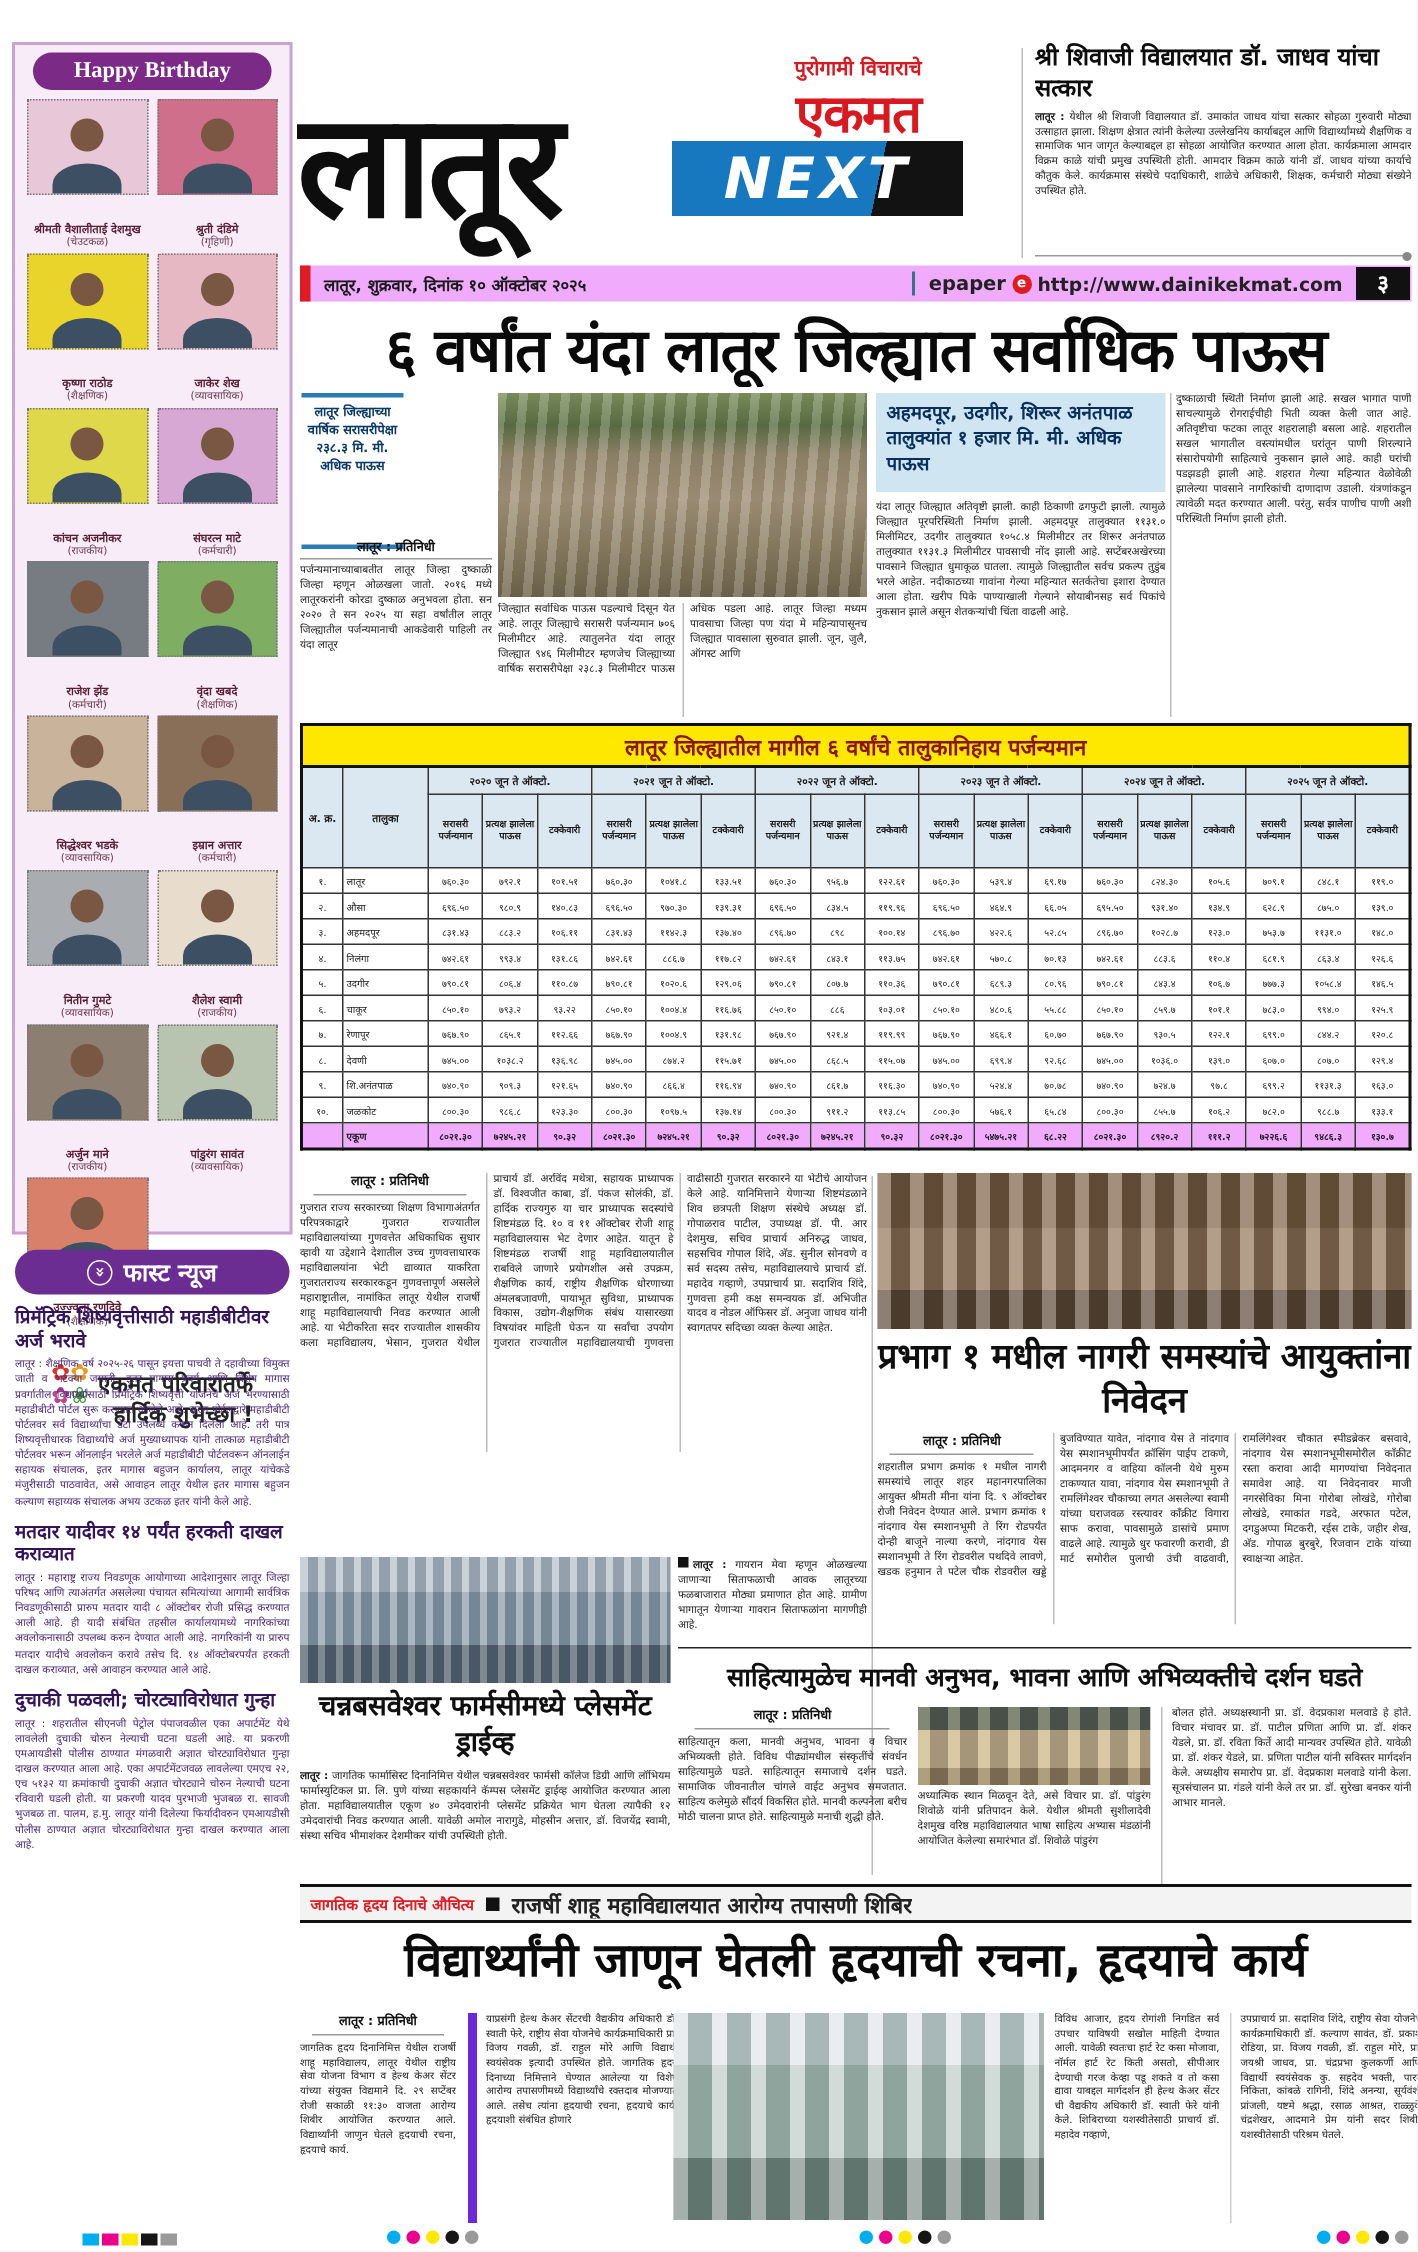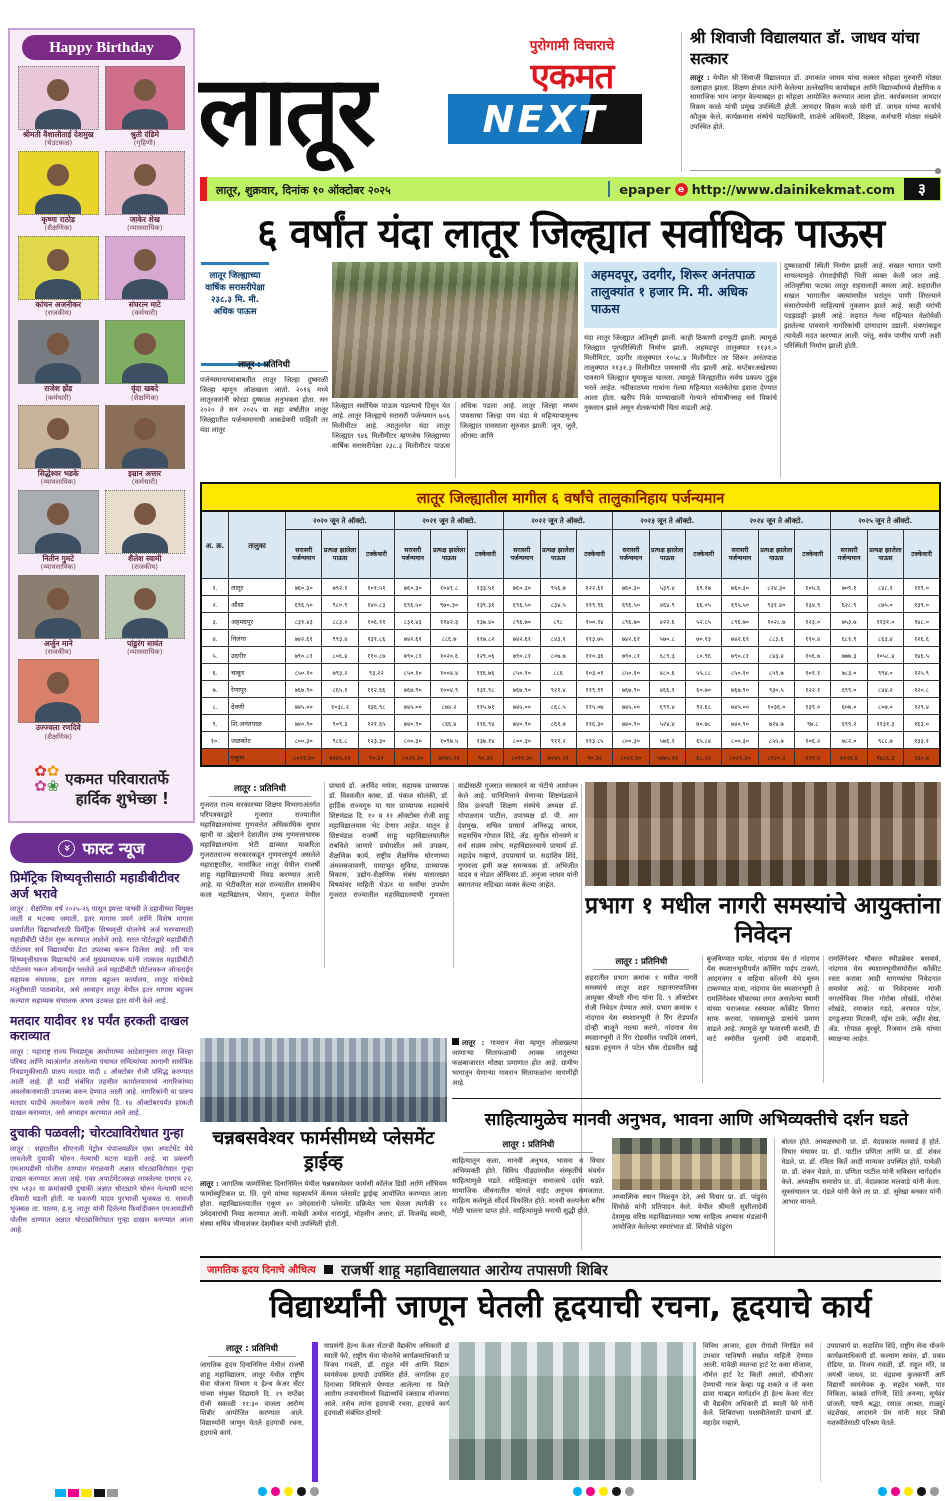--- a/index.html
+++ b/index.html
@@ -11,21 +11,21 @@
 
   
   #birthday-panel{left:8px;top:28px;width:187px;height:795px;background:#f8ecf8;border:2px solid #c9a3d4;box-sizing:border-box;}
   .bd-header{margin:5px 12px 4px;background:#7b2b86;color:#fff;border-radius:16px;text-align:center;
              font-family:"Liberation Serif",serif;font-weight:bold;font-size:15px;padding:4px 0;}
   #bd-grid{display:grid;grid-template-columns:1fr 1fr;gap:3px 6px;padding:2px 8px;}
   .bd-cell{text-align:center;}
   .bd-photo{height:62px;border:1px dotted #777;position:relative;overflow:hidden;}
   .bd-photo::before{content:"";position:absolute;left:50%;top:12px;width:22px;height:22px;margin-left:-11px;border-radius:50%;background:#7a5743;}
   .bd-photo::after{content:"";position:absolute;left:50%;bottom:-8px;width:46px;height:28px;margin-left:-23px;border-radius:50% 50% 0 0;background:#3d4f63;}
-  .bd-name{font-size:7.5px;font-weight:bold;color:#571f33;line-height:1.25;margin-top:0;}
+  .bd-name{font-size:7.5px;font-weight:bold;color:#571f33;line-height:1.25;margin-top:18px;}
   .bd-role{font-size:7px;color:#6b3b4d;line-height:1.2;}
   #bd-greeting{display:flex;align-items:center;justify-content:center;gap:6px;margin-top:6px;}
   .flowers{font-size:15px;line-height:1;}
   .greet-text{font-weight:bold;font-size:15px;color:#222;line-height:1.35;text-align:right;margin-top:20px;}
 
   
   #fast-news{left:8px;top:833px;width:187px;height:558px;overflow:hidden;}
   .fn-header{background:#6b2d91;color:#fff;border-radius:16px;text-align:center;font-weight:bold;font-size:16px;
              padding:4px 0;margin:0 2px 6px;display:flex;align-items:center;justify-content:center;gap:7px;}
   .fn-icon{display:inline-block;width:15px;height:15px;border:1.5px solid #fff;border-radius:50%;}
@@ -41,21 +41,21 @@
   #next-logo{left:448px;top:94px;width:194px;height:50px;background:linear-gradient(102deg,#1878bf 0 70%,#121212 70% 100%);
              color:#fff;font-weight:bold;font-style:italic;font-size:38px;text-align:center;line-height:50px;letter-spacing:3px;}
   #vline-topright{left:681px;top:32px;width:1px;height:140px;background:#bbb;}
   #top-article{left:690px;top:28px;width:251px;height:148px;overflow:hidden;}
   #top-article h2{font-size:16px;line-height:1.3;font-weight:bold;color:#0d0d0d;margin:0 0 4px;}
   #top-article p{font-size:7px;line-height:1.42;margin:0;}
   .end-rule{left:690px;top:170px;width:251px;border-top:1px solid #999;}
   .end-rule::after{content:"";position:absolute;right:0;top:-3px;width:6px;height:6px;border-radius:50%;background:#888;}
 
   
-  #date-bar{left:200px;top:177px;width:741px;height:24px;background:#bef264;display:flex;align-items:center;box-sizing:border-box;}
+  #date-bar{left:200px;top:177px;width:741px;height:24px;background:#f0abfc;display:flex;align-items:center;box-sizing:border-box;}
   .red-accent{width:7px;height:100%;background:#e01b22;flex:none;}
   .date-text{font-size:11px;font-weight:bold;margin-left:9px;color:#1a1a1a;white-space:nowrap;}
   .db-spacer{flex:1;}
   .db-div{width:2px;height:70%;background:#39718d;margin:0 9px;}
   .epaper-label{font-weight:bold;font-size:13px;color:#222;}
   .epaper-icon{width:13px;height:13px;border-radius:50%;background:#e01b22;color:#fff;font-size:9px;line-height:13px;
                text-align:center;font-weight:bold;margin:0 4px;}
   .website{font-weight:bold;font-size:12.5px;color:#222;margin-right:9px;white-space:nowrap;}
   .page-num{width:36px;height:22px;background:#111;color:#fff;text-align:center;font-size:15px;font-weight:bold;line-height:22px;margin-right:1px;flex:none;}
 
@@ -81,21 +81,21 @@
   #rain-table-wrap{left:200px;top:482px;width:741px;}
   .tbl-title{background:#ffe800;border:2px solid #111;border-bottom:none;color:#8b1500;font-weight:bold;font-size:14.5px;
              text-align:center;padding:3px 0;box-sizing:border-box;}
   #rain-table{width:100%;border-collapse:collapse;table-layout:fixed;border:2px solid #111;}
   #rain-table th,#rain-table td{border:1px solid #333;overflow:hidden;}
   #rain-table thead th{background:#dce8f1;}
   #rain-table .yr{font-size:7px;font-weight:bold;padding:4px 0;}
   #rain-table .sub{font-size:6.3px;font-weight:bold;padding:2px 1px;height:44px;vertical-align:middle;line-height:1.3;}
   #rain-table td{font-size:6.2px;text-align:center;padding:3.5px 0;white-space:nowrap;}
   #rain-table td.tname{text-align:left;padding-left:2px;font-size:6.5px;}
-  #rain-table tr.total td{background:#c2410c;font-weight:normal;}
+  #rain-table tr.total td{background:#f0abfc;font-weight:bold;}
 
   
   .art-head{font-weight:bold;color:#0f0f0f;text-align:center;line-height:1.28;margin:0;}
   .cols3{columns:3;column-gap:9px;column-rule:1px solid #bbb;font-size:7px;line-height:1.42;text-align:justify;overflow:hidden;}
   #gujarat-article{left:200px;top:782px;width:378px;}
   #gujarat-article .art-head{font-size:17.5px;margin-bottom:6px;height:46px;overflow:hidden;}
   #gujarat-body{height:186px;}
   #gujarat-photo{left:200px;top:1038px;width:247px;height:84px;
      background:linear-gradient(180deg,#b8c2cc 0 28%,#8fa0ad 28% 70%,#54616d 70% 100%);}
   #gujarat-photo::after{content:"";position:absolute;inset:0;

